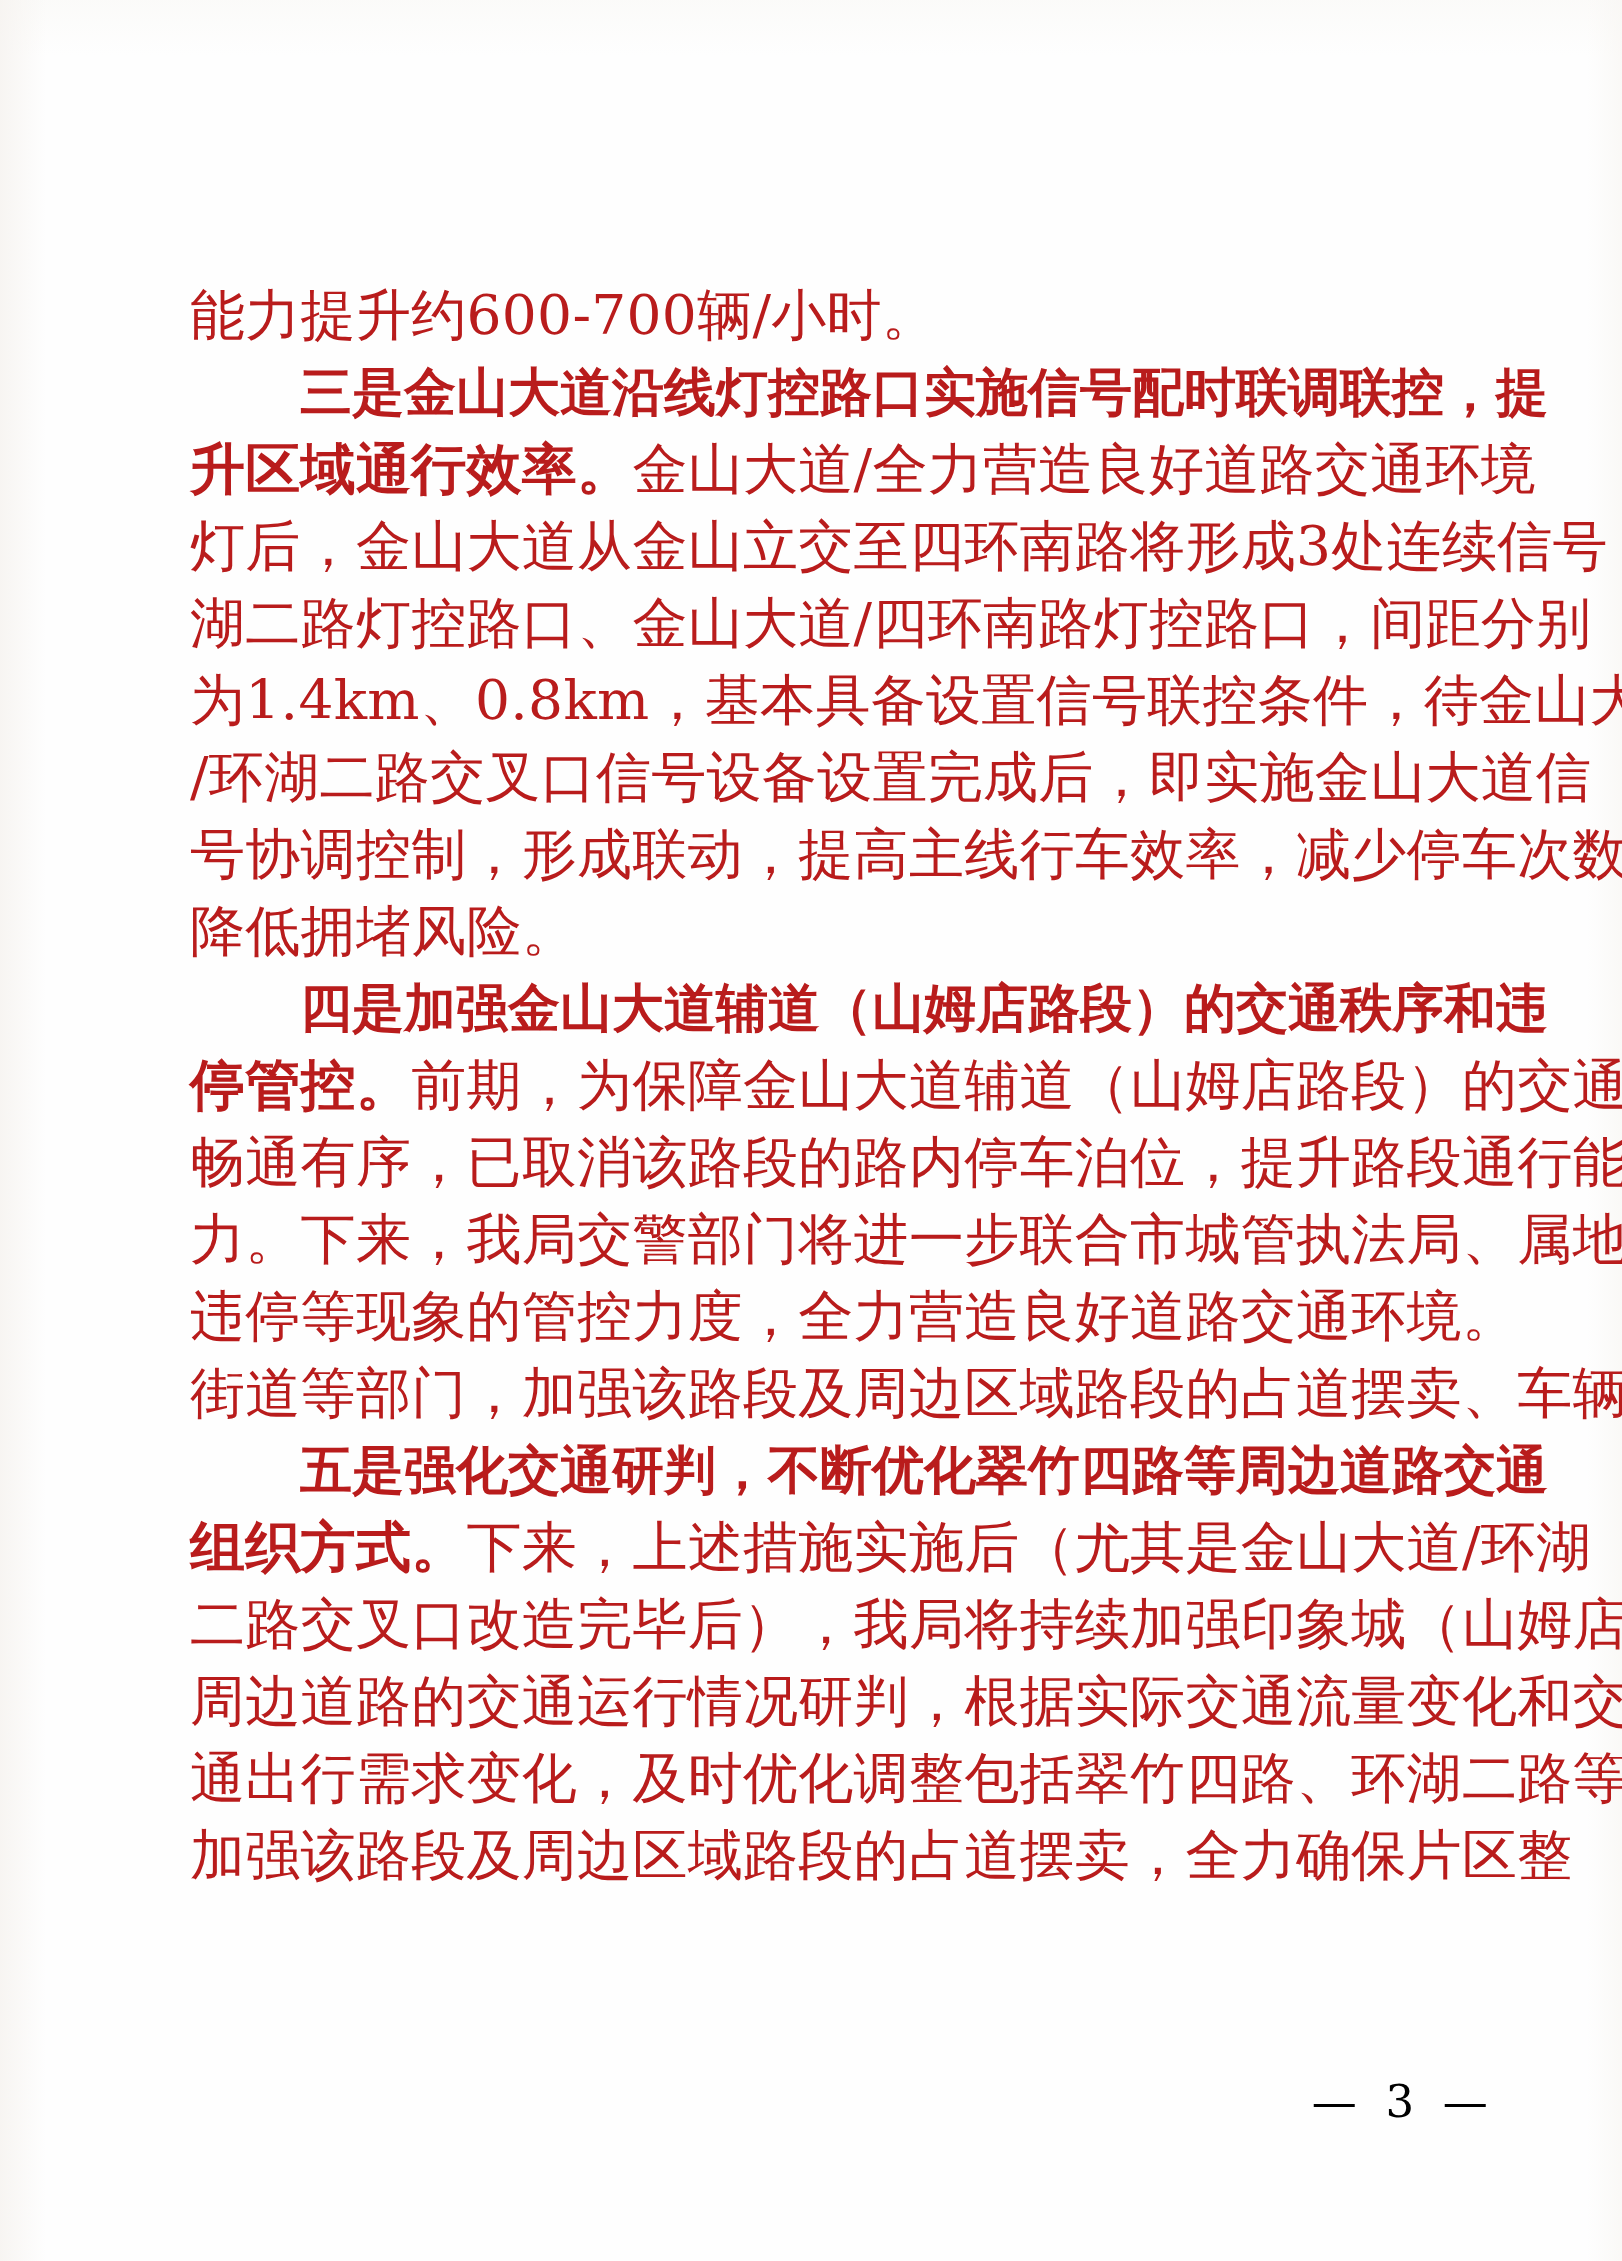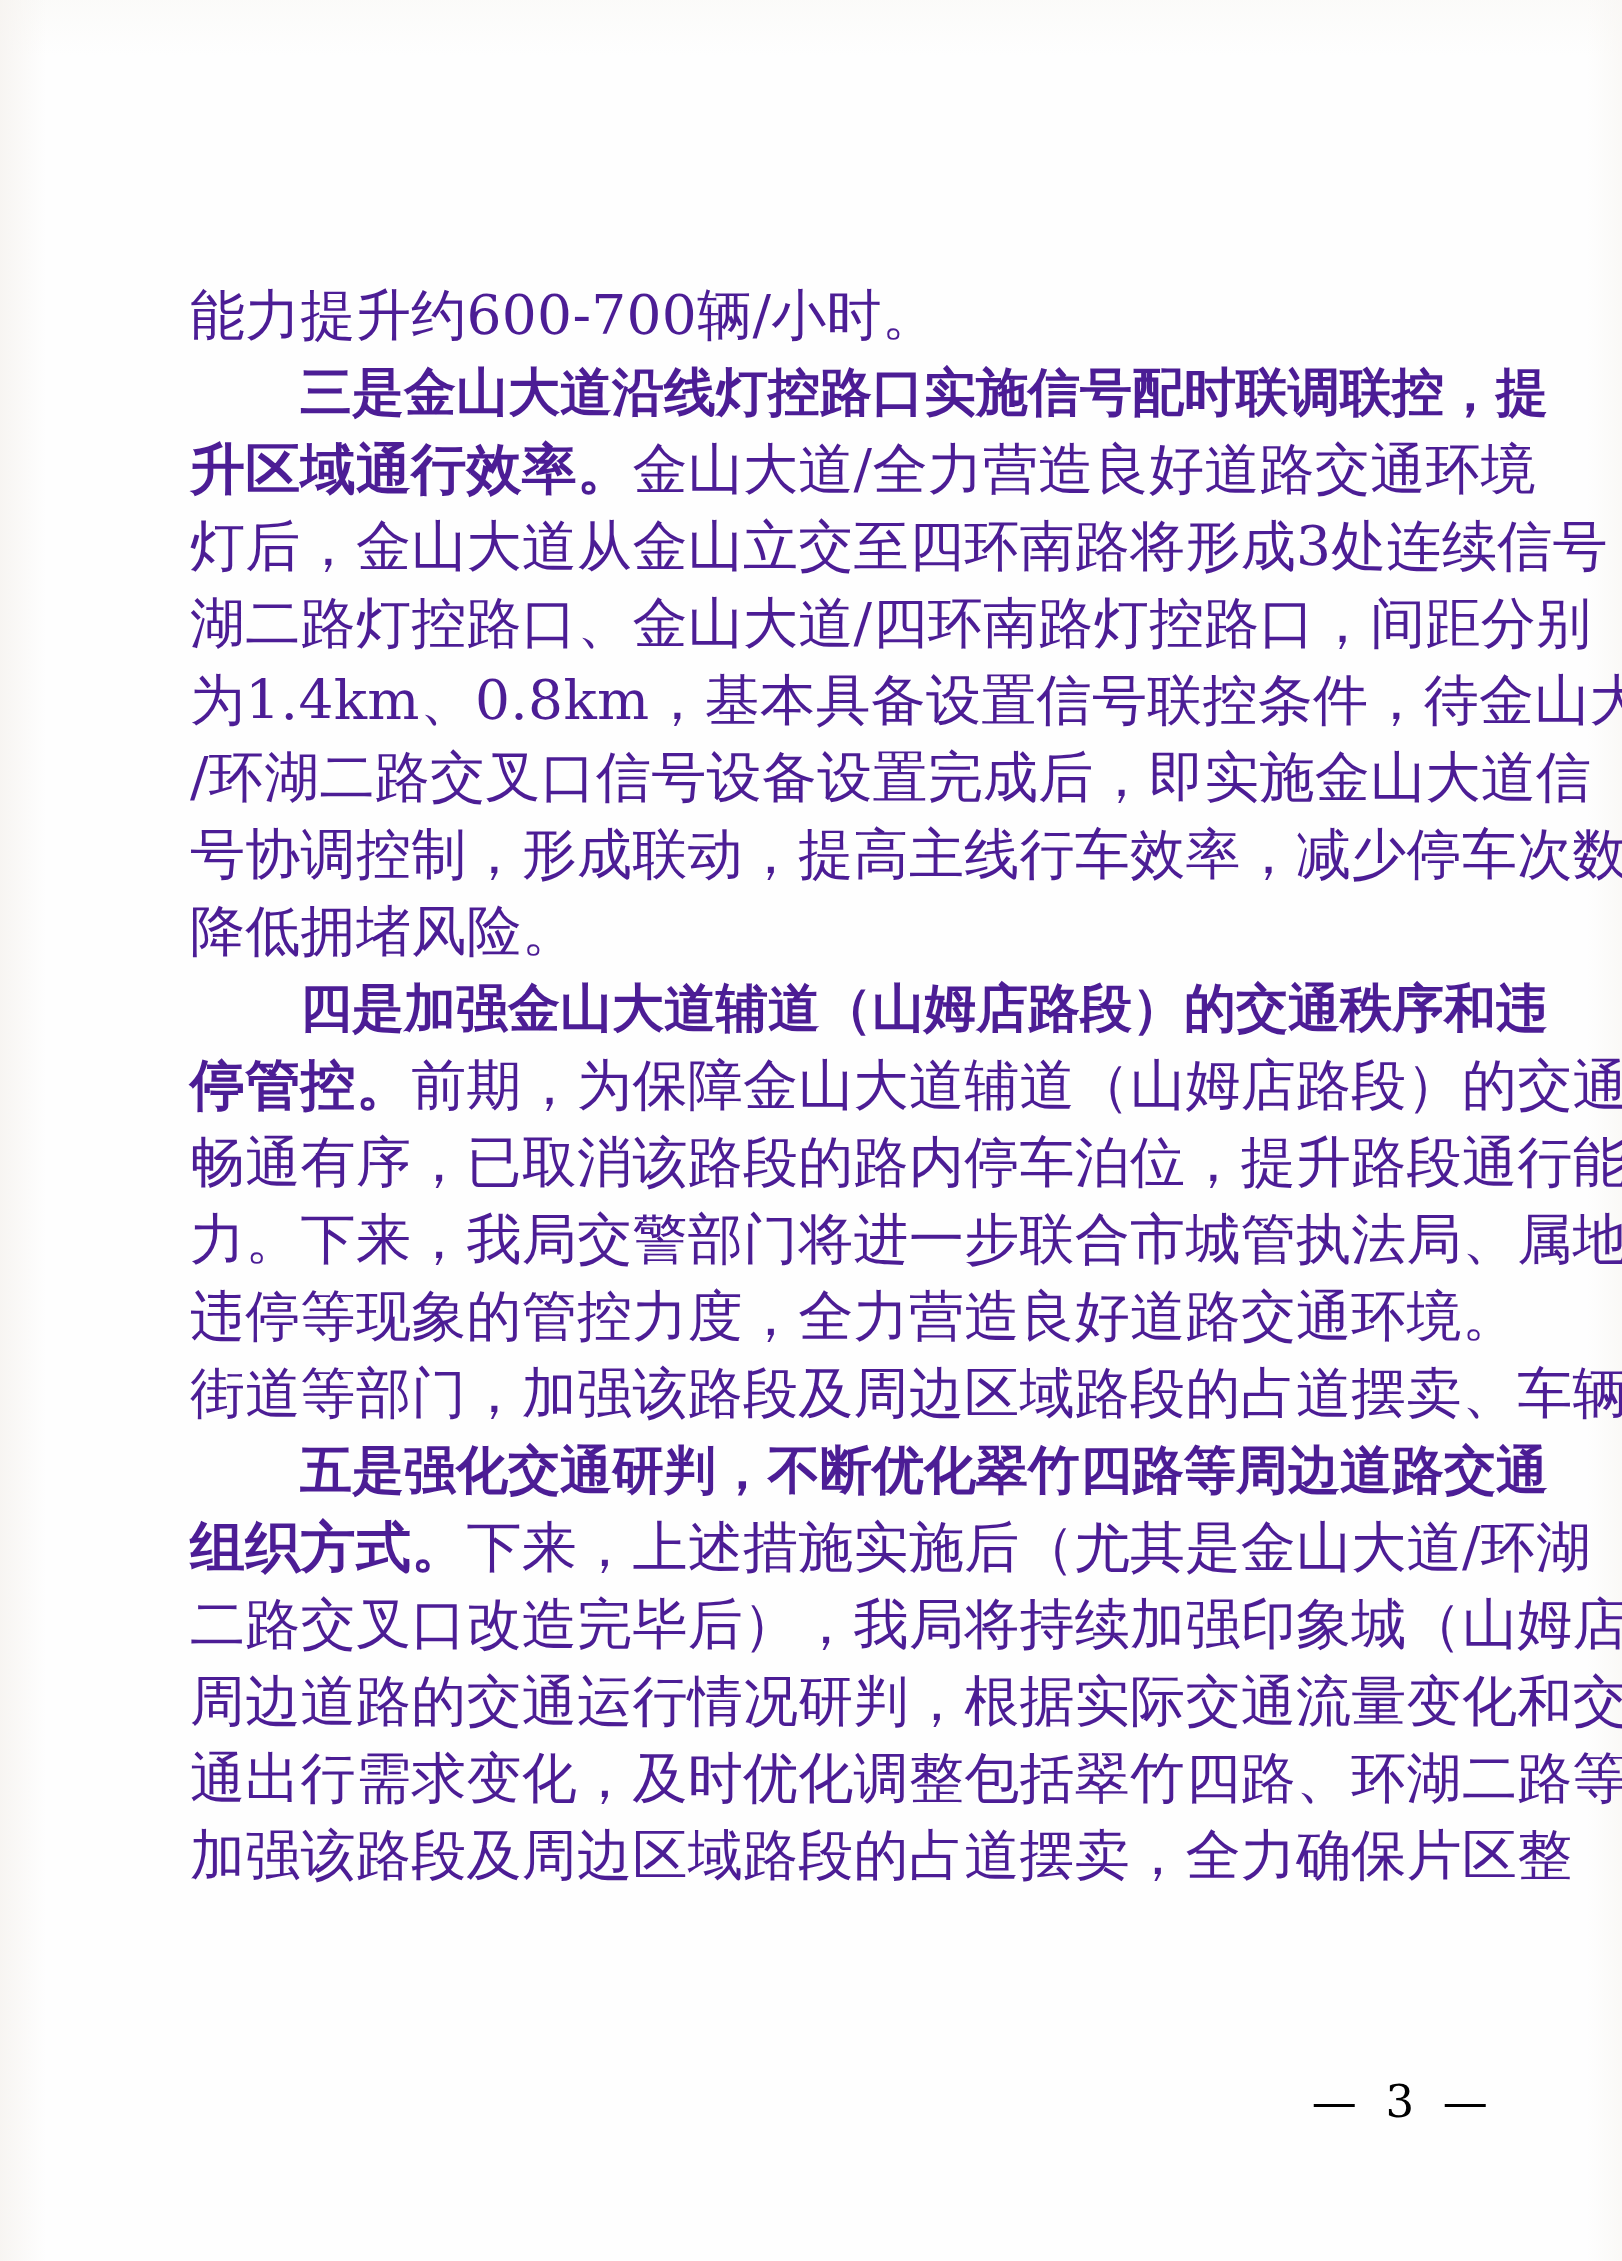--- a/index.html
+++ b/index.html
@@ -31,21 +31,21 @@
   .content {
     position: absolute;
     left: 190px;
     top: 277px;
     width: 1244px;
   }
   .line {
     font-size: 55px;
     line-height: 77px;
     height: 77px;
-    color: #4c1d95;
+    color: #b91c1c;
     white-space: nowrap;
     letter-spacing: 0.3px;
     font-weight: 400;
     -webkit-font-smoothing: none;
   }
   .line.bold {
     font-family: "DejaVu Sans", "Liberation Sans", sans-serif;
     font-weight: 700;
     letter-spacing: 0px;
     font-size: 52px;

